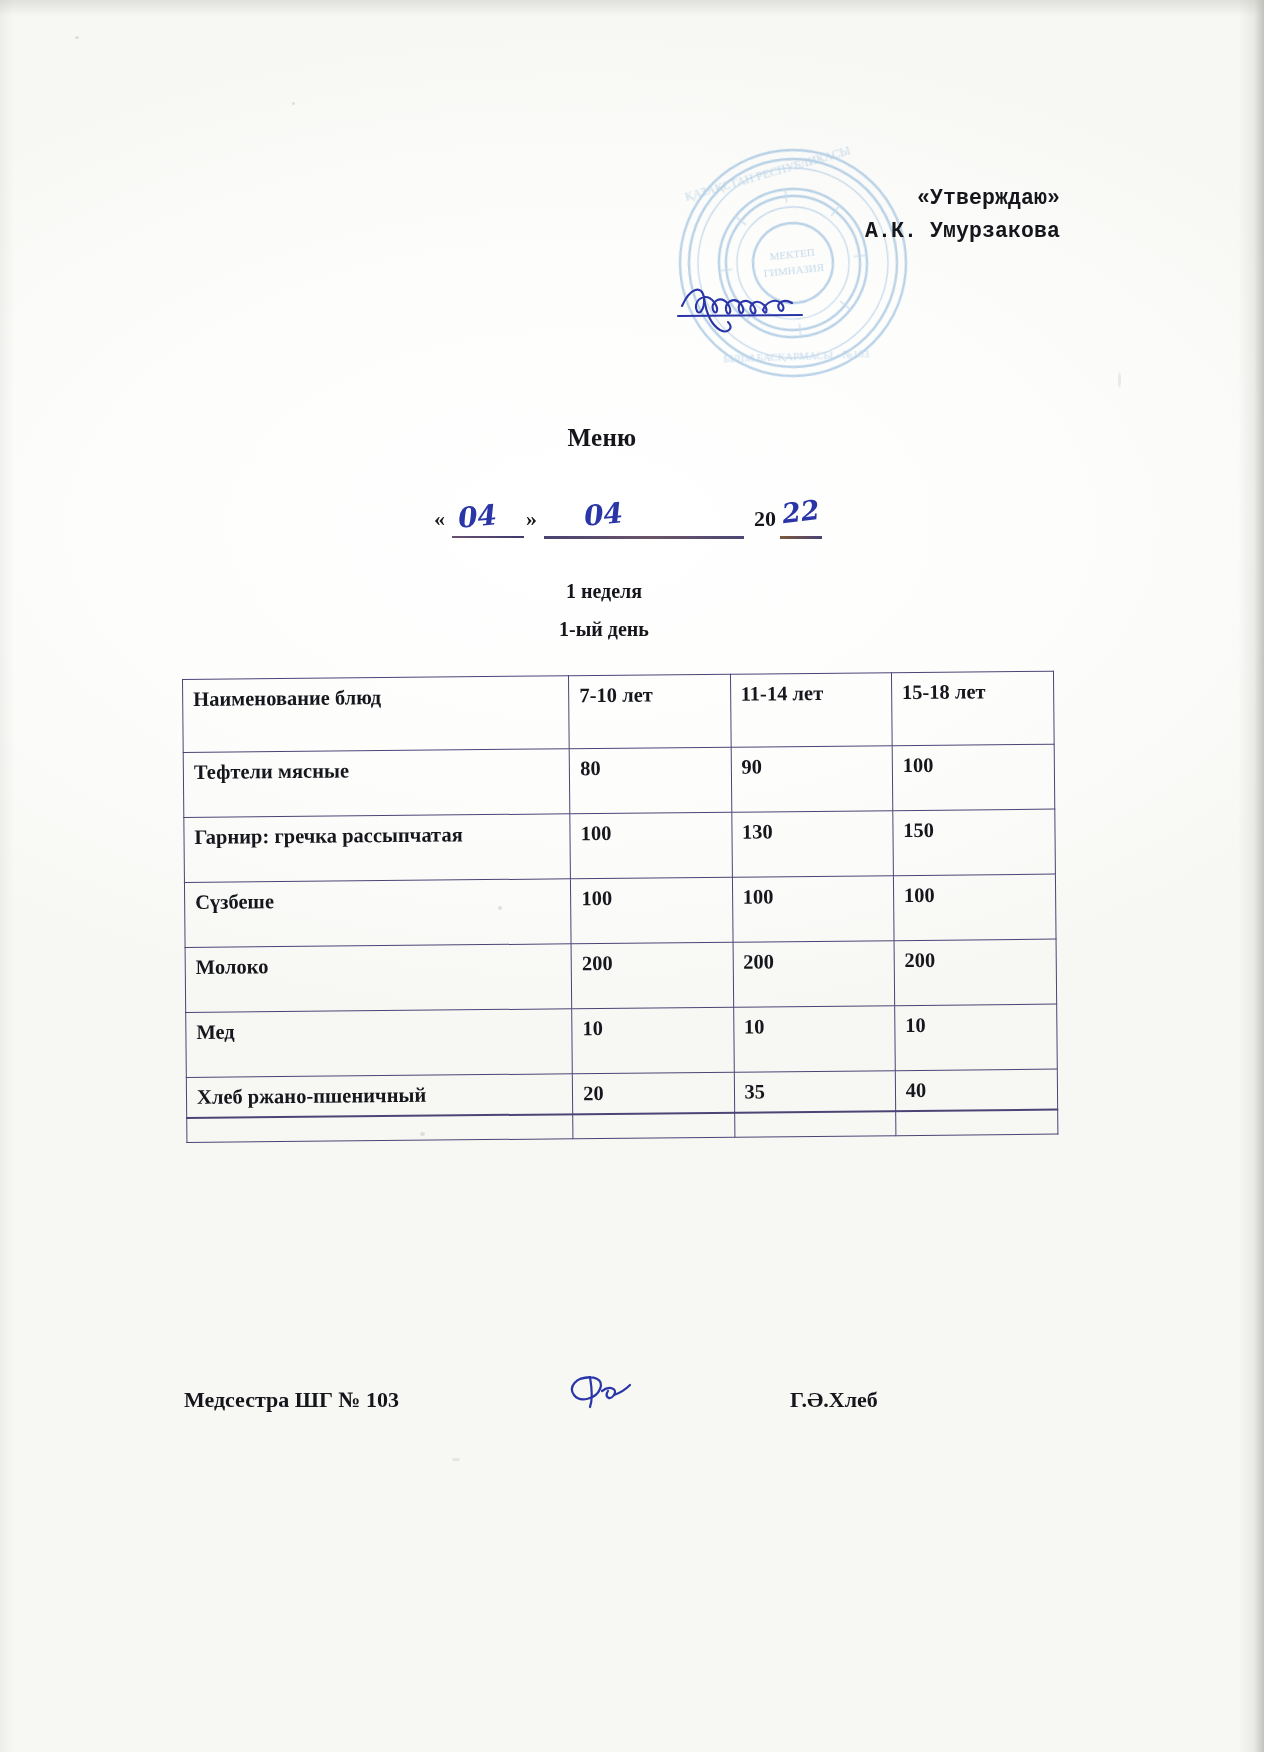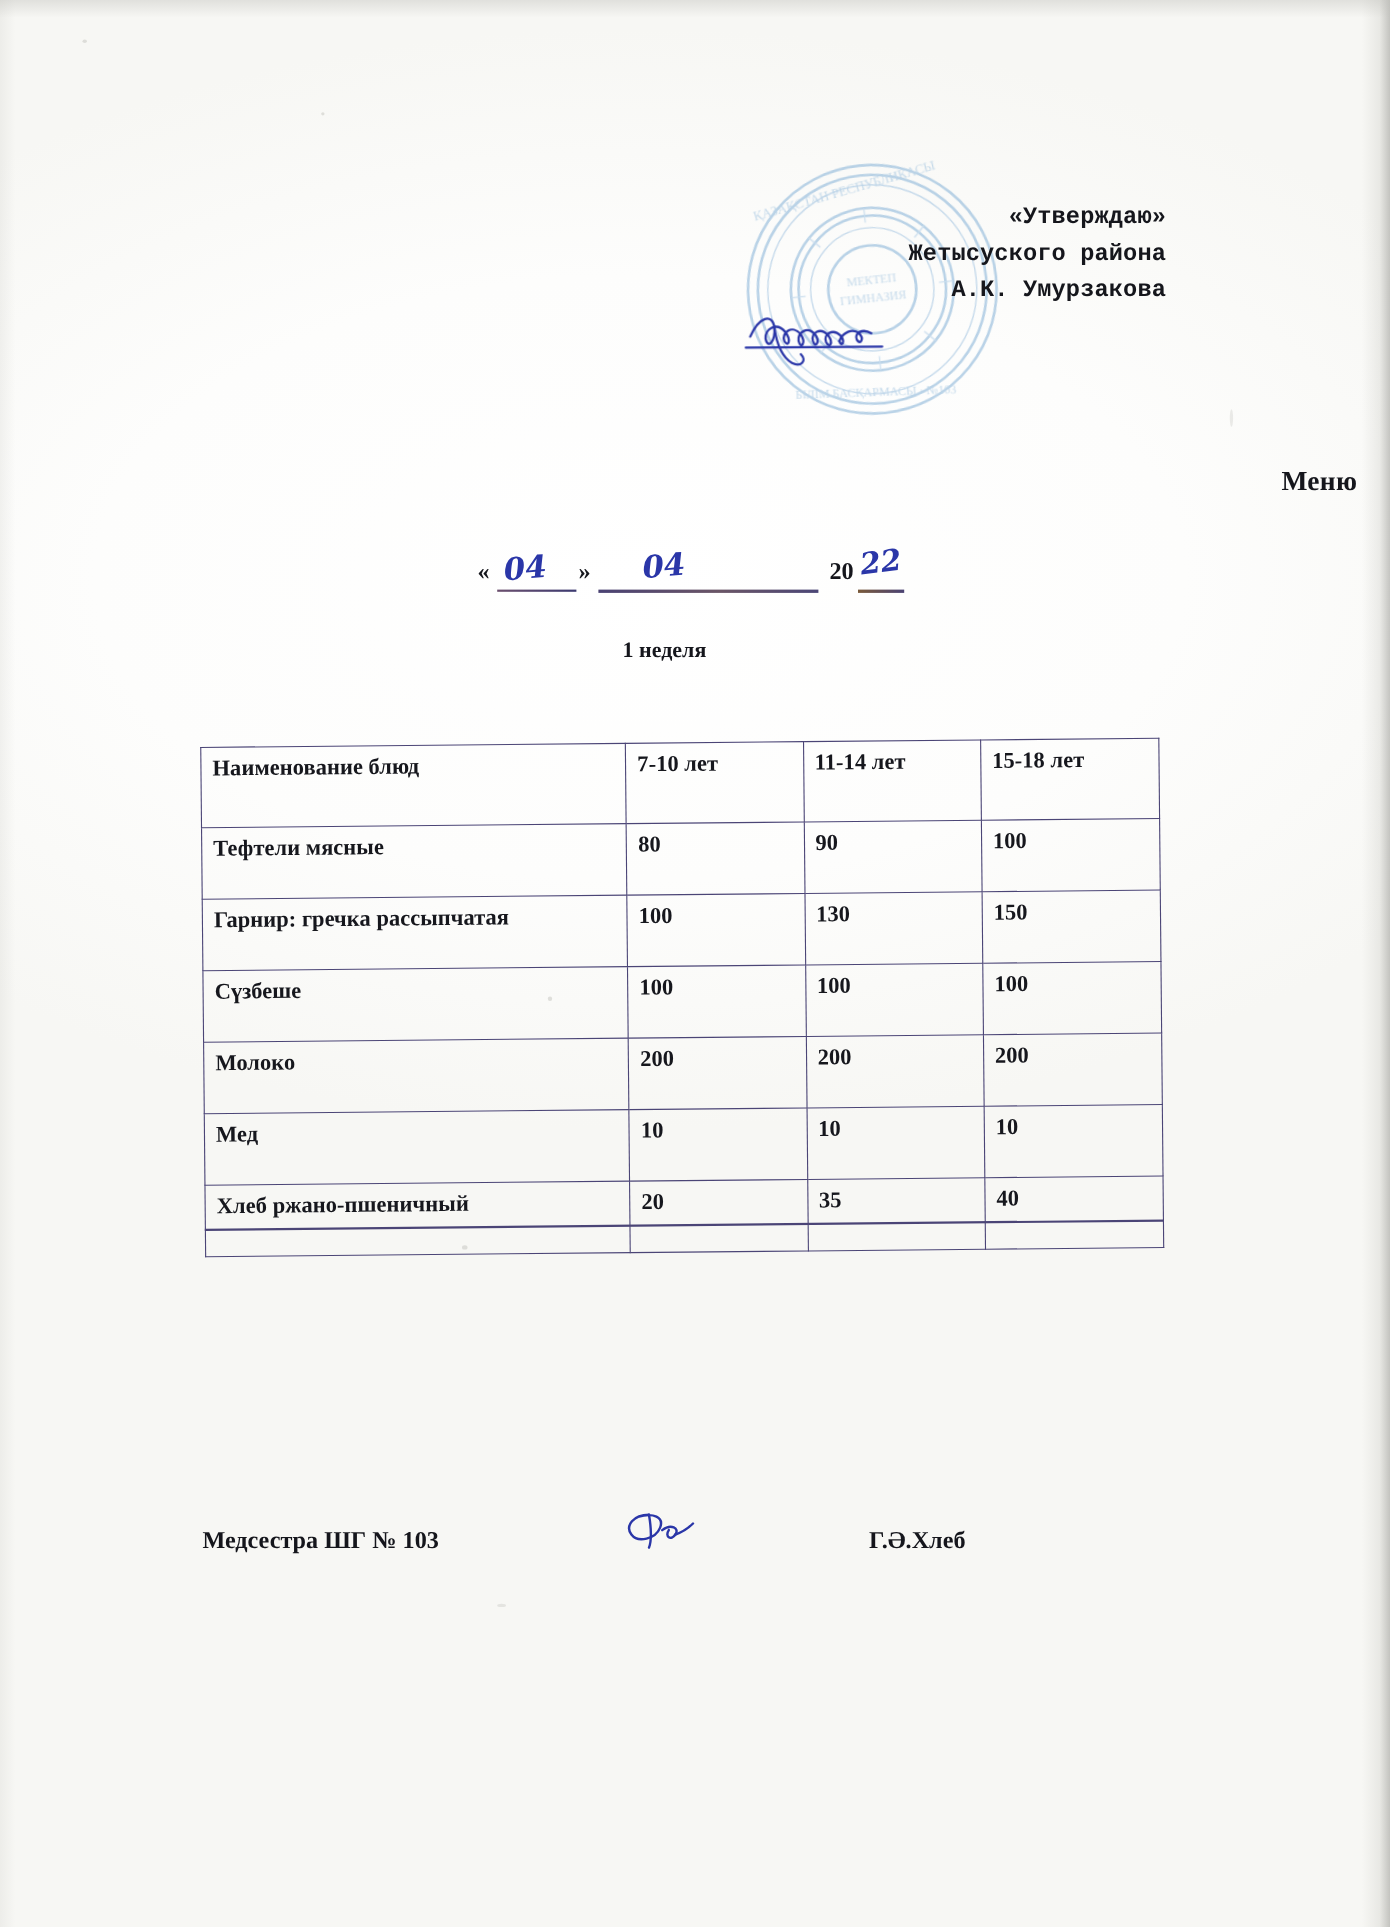--- a/index.html
+++ b/index.html
@@ -56,21 +56,21 @@
 
   
   .dir-sign{
     position:absolute;left:676px;top:272px;width:160px;height:62px;
     z-index:7;pointer-events:none;
   }
 
   
   .menu-title{
     position:absolute;left:0;top:424px;width:1264px;
-    text-align:right;
+    text-align:center;
     font-weight:bold;font-size:25px;
     letter-spacing:.3px;
     padding-left:-0px;
   }
   .menu-title span{position:relative;left:-30px;}
 
   
   .dateline{
     position:absolute;left:0;top:500px;width:1264px;height:46px;
     font-weight:bold;font-size:22px;
@@ -194,21 +194,20 @@
       <line x1="64" y1="64" x2="74" y2="74"></line>
       <line x1="160" y1="160" x2="170" y2="170"></line>
       <line x1="160" y1="74" x2="170" y2="64"></line>
       <line x1="64" y1="170" x2="74" y2="160"></line>
     </g>
   </svg>
 </div>
 
 <div class="approval">
   <div>«Утверждаю»</div>
-  <div>Жетысуского района</div>
   <div><span class="sig-name">А.К. Умурзакова</span></div>
 </div>
 
 <div class="dir-sign">
   <svg viewBox="0 0 160 62" width="160" height="62" aria-hidden="true">
     <g fill="none" stroke="#2a36a8" stroke-width="2.1" stroke-linecap="round">
       <path d="M6 34 C14 16, 26 12, 28 26 C29 38, 22 46, 20 36 C19 27, 30 20, 38 30 C44 38, 40 44, 37 38 C34 31, 44 22, 52 32"></path>
       <path d="M52 32 C57 40, 52 46, 50 38 C49 30, 58 24, 65 32 C70 39, 65 45, 63 38 C61 30, 70 25, 77 33"></path>
       <path d="M77 33 C82 40, 78 45, 75 39 C72 32, 81 26, 88 33 C93 39, 89 44, 87 38"></path>
       <path d="M87 38 C90 30, 99 26, 105 31 C110 36, 106 42, 103 37 C100 31, 108 26, 116 31"></path>
@@ -231,20 +230,21 @@
     <span class="year-pre">20</span>
     <span class="blank3"></span>
     <span class="hw hw-day">04</span>
     <span class="hw hw-month">04</span>
     <span class="hw hw-year">22</span>
   </div>
 </div>
 
 <div class="week-head">
   <div><span>1 неделя</span></div>
+  <div><span>1-ый день</span></div>
 </div>
 
 <div class="table-wrap">
   <table class="menu">
     <tbody>
       <tr class="head">
         <td class="c-name">Наименование блюд</td>
         <td class="c-v">7-10 лет</td>
         <td class="c-v">11-14 лет</td>
         <td class="c-v3">15-18 лет</td>

